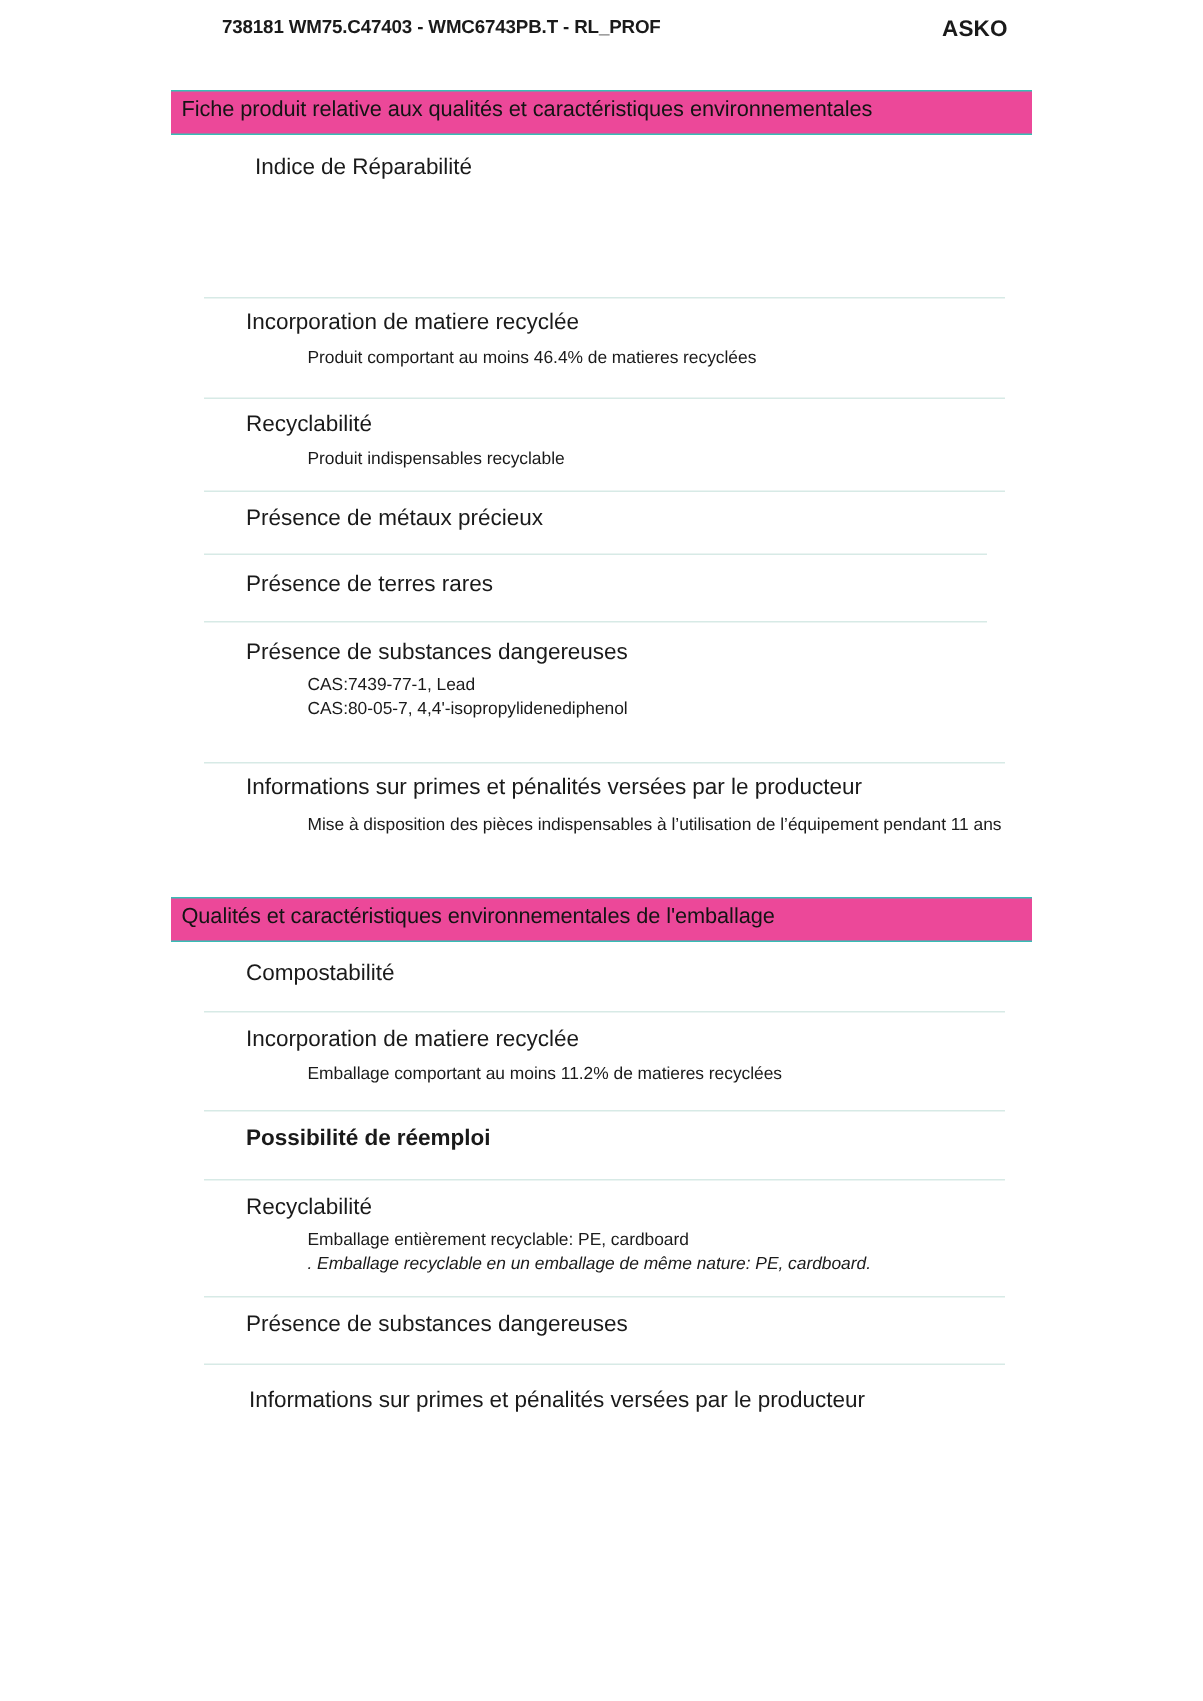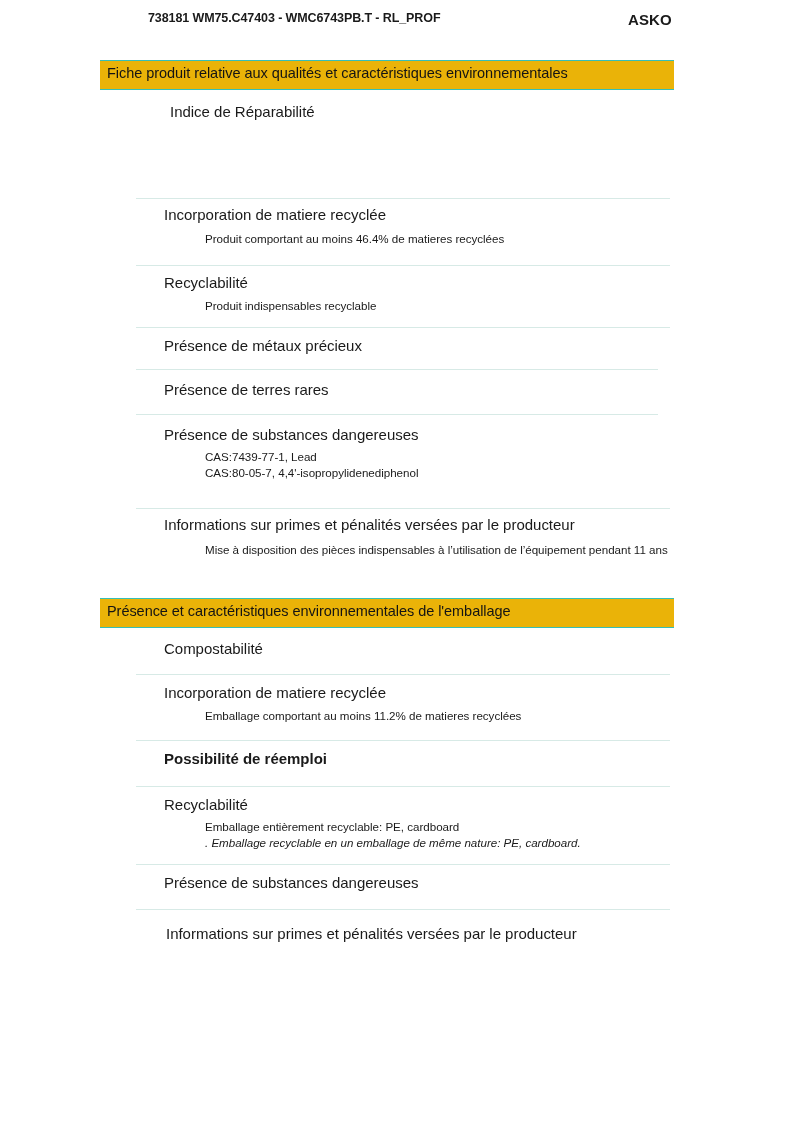--- a/index.html
+++ b/index.html
@@ -45,24 +45,24 @@
     left: 628px;
     top: 0;
     font-size: 15px;
     font-weight: bold;
     letter-spacing: 0.1px;
   }
 
   
   .band {
     position: absolute;
-    left: 100px;
+    left: 114px;
     width: 574px;
     height: 30px;
-    background: #eab308;
+    background: #ec4899;
     border-top: 1px solid #36bfb6;
     border-bottom: 1px solid #36bfb6;
     box-sizing: border-box;
   }
   .band .band-text {
     position: absolute;
     left: 7px;
     top: 4px;
     font-size: 14.5px;
     color: #141414;
@@ -147,21 +147,21 @@
     <div class="value" style="left:183px; top:466px;">CAS:80-05-7, 4,4'-isopropylidenediphenol</div>
     <div class="rule" style="top:508px; width:534px;"></div>
   </div>
 
   <div class="row">
     <div class="label" style="left:164px; top:516px;">Informations sur primes et pénalités versées par le producteur</div>
     <div class="value" style="left:183px; top:543px;">Mise à disposition des pièces indispensables à l’utilisation de l’équipement pendant 11 ans</div>
   </div>
 
   <div class="band" id="band-packaging">
-    <span class="band-text">Présence et caractéristiques environnementales de l'emballage</span>
+    <span class="band-text">Qualités et caractéristiques environnementales de l'emballage</span>
   </div>
 
   <div class="row">
     <div class="label" style="left:164px; top:640px;">Compostabilité</div>
     <div class="rule" style="top:674px; width:534px;"></div>
   </div>
 
   <div class="row">
     <div class="label" style="left:164px; top:684px;">Incorporation de matiere recyclée</div>
     <div class="value" style="left:183px; top:709px;">Emballage comportant au moins 11.2% de matieres recyclées</div>

